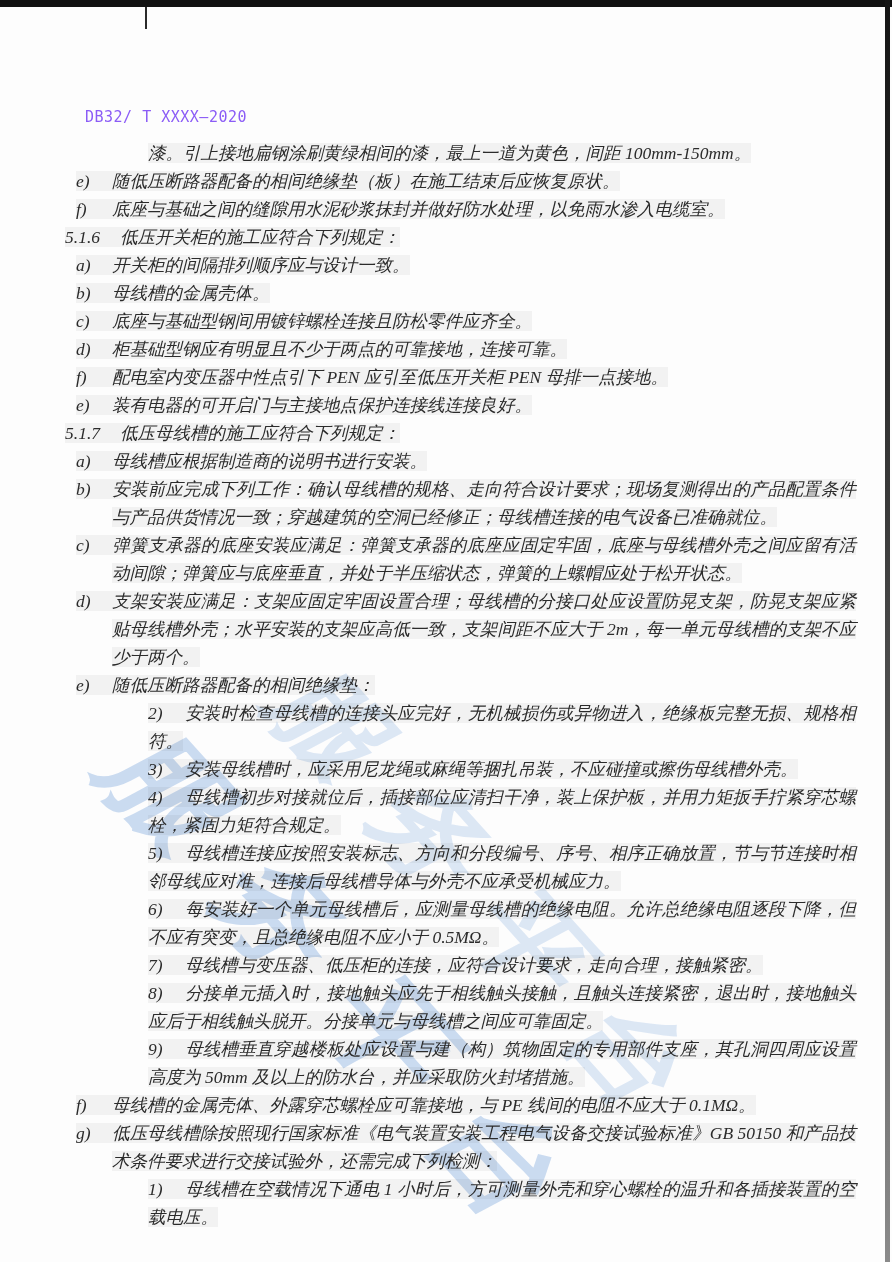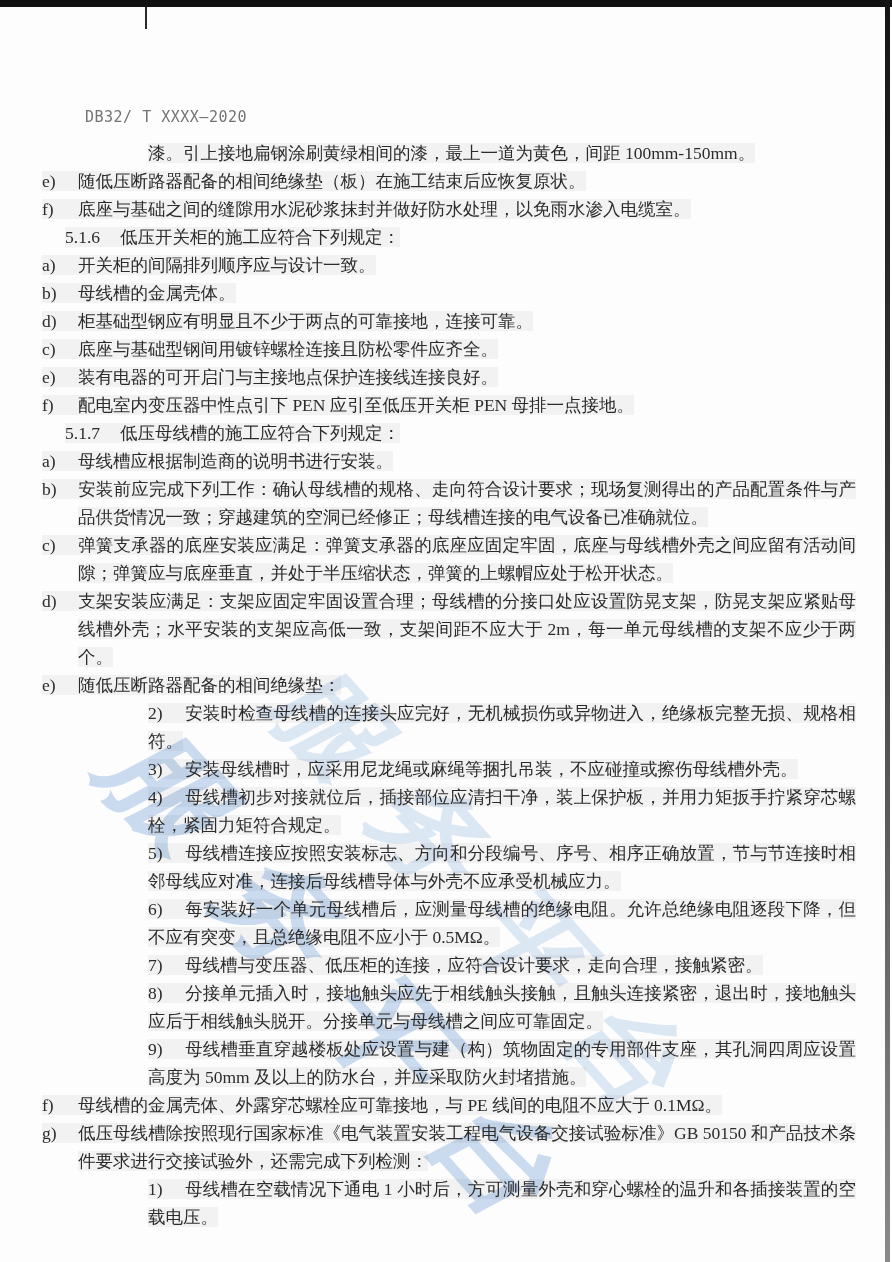--- a/index.html
+++ b/index.html
@@ -52,40 +52,41 @@
     transform: rotate(48deg);
     opacity: 0.22;
   }
   
   .doc-header {
     position: relative; z-index: 2;
     margin: 108px 0 0 85px;
     font-family: "DejaVu Sans Mono", "Liberation Mono", monospace;
     font-size: 15px;
     letter-spacing: 0.5px;
-    color: #737373;
+    color: #8b5cf6;
   }
   
   .doc-body {
     position: relative; z-index: 2;
     margin-top: 13px;
     padding-right: 36px;
   }
   .p {
     font-size: 17.5px;
     line-height: 28px;
     text-align: justify;
   }
   .p .shade {
     background-color: rgba(0,0,0,0.045);
     box-decoration-break: clone;
+    font-style: italic;
     -webkit-box-decoration-break: clone;
   }
   .p.continuation { padding-left: 148px; }
-  .p.letter { padding-left: 78px; text-indent: -36px; }
+  .p.letter { padding-left: 112px; text-indent: -36px; }
   .p.letter .marker { display: inline-block; width: 36px; text-indent: 0; }
   .p.section { padding-left: 120px; text-indent: -55px; }
   .p.section .marker { display: inline-block; width: 55px; text-indent: 0; }
   .p.sub { padding-left: 148px; }
   .p.sub .marker { display: inline-block; width: 37px; }
 </style>
 </head>
 <body>
 
 <div class="page">
@@ -100,24 +101,24 @@
 
   <div class="doc-header">DB32/ T XXXX—2020</div>
 
   <div class="doc-body" id="doc-body">
       <div class="p continuation"><span class="shade"><span>漆。引上接地扁钢涂刷黄绿相间的漆，最上一道为黄色，间距 100mm-150mm。</span></span></div>
       <div class="p letter"><span class="shade"><span class="marker">e)</span><span>随低压断路器配备的相间绝缘垫（板）在施工结束后应恢复原状。</span></span></div>
       <div class="p letter"><span class="shade"><span class="marker">f)</span><span>底座与基础之间的缝隙用水泥砂浆抹封并做好防水处理，以免雨水渗入电缆室。</span></span></div>
       <div class="p section"><span class="shade"><span class="marker">5.1.6</span><span>低压开关柜的施工应符合下列规定：</span></span></div>
       <div class="p letter"><span class="shade"><span class="marker">a)</span><span>开关柜的间隔排列顺序应与设计一致。</span></span></div>
       <div class="p letter"><span class="shade"><span class="marker">b)</span><span>母线槽的金属壳体。</span></span></div>
+      <div class="p letter"><span class="shade"><span class="marker">c)</span><span>底座与基础型钢间用镀锌螺栓连接且防松零件应齐全。</span></span></div>
       <div class="p letter"><span class="shade"><span class="marker">d)</span><span>柜基础型钢应有明显且不少于两点的可靠接地，连接可靠。</span></span></div>
-      <div class="p letter"><span class="shade"><span class="marker">c)</span><span>底座与基础型钢间用镀锌螺栓连接且防松零件应齐全。</span></span></div>
+      <div class="p letter"><span class="shade"><span class="marker">f)</span><span>配电室内变压器中性点引下 PEN 应引至低压开关柜 PEN 母排一点接地。</span></span></div>
       <div class="p letter"><span class="shade"><span class="marker">e)</span><span>装有电器的可开启门与主接地点保护连接线连接良好。</span></span></div>
-      <div class="p letter"><span class="shade"><span class="marker">f)</span><span>配电室内变压器中性点引下 PEN 应引至低压开关柜 PEN 母排一点接地。</span></span></div>
       <div class="p section"><span class="shade"><span class="marker">5.1.7</span><span>低压母线槽的施工应符合下列规定：</span></span></div>
       <div class="p letter"><span class="shade"><span class="marker">a)</span><span>母线槽应根据制造商的说明书进行安装。</span></span></div>
       <div class="p letter"><span class="shade"><span class="marker">b)</span><span>安装前应完成下列工作：确认母线槽的规格、走向符合设计要求；现场复测得出的产品配置条件与产品供货情况一致；穿越建筑的空洞已经修正；母线槽连接的电气设备已准确就位。</span></span></div>
       <div class="p letter"><span class="shade"><span class="marker">c)</span><span>弹簧支承器的底座安装应满足：弹簧支承器的底座应固定牢固，底座与母线槽外壳之间应留有活动间隙；弹簧应与底座垂直，并处于半压缩状态，弹簧的上螺帽应处于松开状态。</span></span></div>
       <div class="p letter"><span class="shade"><span class="marker">d)</span><span>支架安装应满足：支架应固定牢固设置合理；母线槽的分接口处应设置防晃支架，防晃支架应紧贴母线槽外壳；水平安装的支架应高低一致，支架间距不应大于 2m，每一单元母线槽的支架不应少于两个。</span></span></div>
       <div class="p letter"><span class="shade"><span class="marker">e)</span><span>随低压断路器配备的相间绝缘垫：</span></span></div>
       <div class="p sub"><span class="shade"><span class="marker">2)</span><span>安装时检查母线槽的连接头应完好，无机械损伤或异物进入，绝缘板完整无损、规格相符。</span></span></div>
       <div class="p sub"><span class="shade"><span class="marker">3)</span><span>安装母线槽时，应采用尼龙绳或麻绳等捆扎吊装，不应碰撞或擦伤母线槽外壳。</span></span></div>
       <div class="p sub"><span class="shade"><span class="marker">4)</span><span>母线槽初步对接就位后，插接部位应清扫干净，装上保护板，并用力矩扳手拧紧穿芯螺栓，紧固力矩符合规定。</span></span></div>
       <div class="p sub"><span class="shade"><span class="marker">5)</span><span>母线槽连接应按照安装标志、方向和分段编号、序号、相序正确放置，节与节连接时相邻母线应对准，连接后母线槽导体与外壳不应承受机械应力。</span></span></div>

